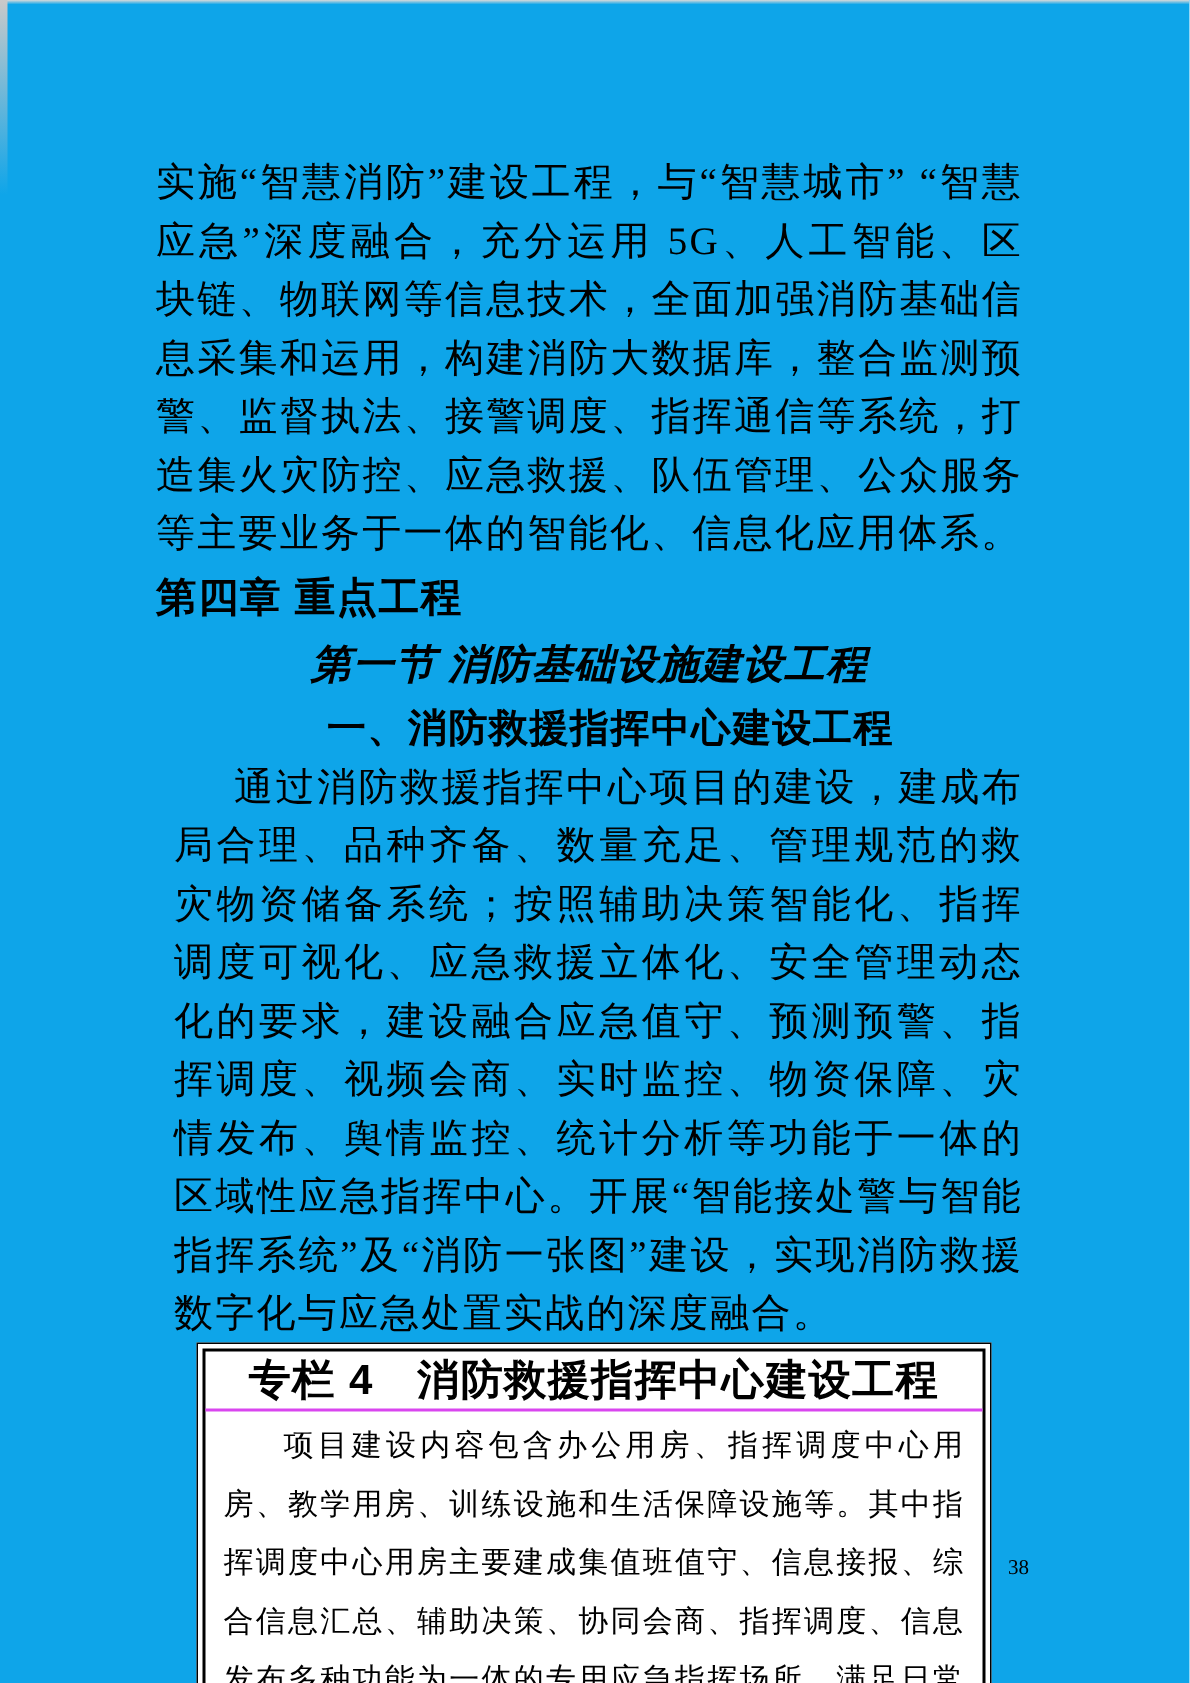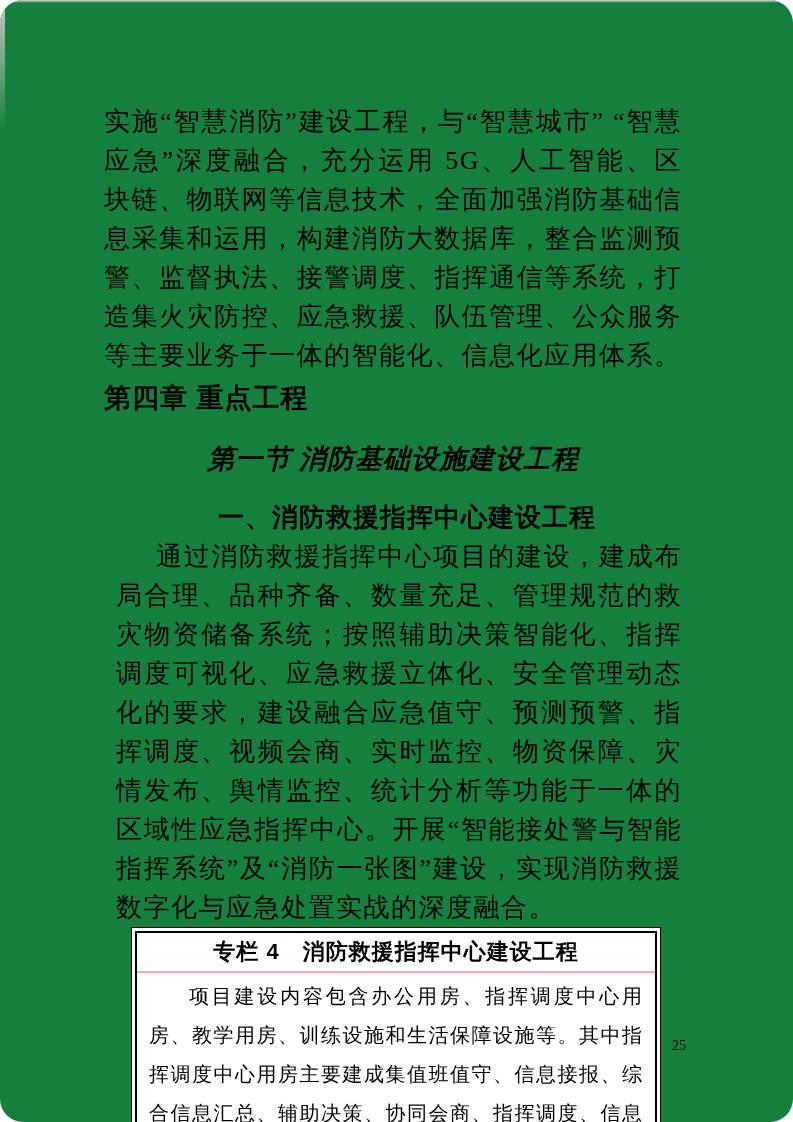--- a/index.html
+++ b/index.html
@@ -1,23 +1,22 @@
 <!DOCTYPE html>
 <html lang="zh"><head>
 <meta charset="utf-8">
 <style>
   html,body{margin:0;padding:0;background:#ffffff;}
   .page{
     position:relative;
     width:793px;height:1122px;
-    background:#15803d;
+    background:#0ea5e9;
     color:#000;
     font-family:"Liberation Serif","DejaVu Serif",serif;
     overflow:hidden;
-    border-radius:23px;
   }
   .edge-top{
     position:absolute;top:0;left:0;right:0;height:3px;
     background:linear-gradient(#dadada,rgba(255,255,255,0));
   }
   .edge-left{
     position:absolute;top:0;left:0;width:5px;height:130px;
     background:linear-gradient(#c9c9c9,rgba(255,255,255,0));
   }
   .content{
@@ -36,21 +35,21 @@
   .chapter-heading{
     margin:0;
     font-family:"Liberation Sans","DejaVu Sans",sans-serif;
     font-weight:bold;
     font-size:27px;
     line-height:46px;
     text-align:left;
     letter-spacing:1px;
   }
   .section-heading{
-    margin:16px;
+    margin:0;
     font-family:"Liberation Serif","DejaVu Serif",serif;
     font-style:italic;
     font-weight:bold;
     font-size:27px;
     line-height:44px;
     text-align:center;
     letter-spacing:1px;
   }
   .subsection-heading{
     margin:0;
@@ -69,24 +68,24 @@
     border:1px solid #000;
     padding:3px;
     background:#fff;
   }
   .column-box-inner{
     border:2px solid #000;
   }
   .box-title{
     font-family:"Liberation Sans","DejaVu Sans",sans-serif;
     font-weight:bold;
-    font-size:22px;
+    font-size:28px;
     line-height:38px;
     text-align:center;
-    border-bottom:2px solid #fca5a5;
+    border-bottom:2px solid #d946ef;
     letter-spacing:1px;
   }
   .box-body{
     font-family:"Liberation Sans","DejaVu Sans",sans-serif;
     font-size:20px;
     line-height:39px;
     letter-spacing:1px;
     text-align:justify;
     text-justify:inter-ideograph;
     text-indent:40px;
@@ -122,15 +121,15 @@
 
     <div class="column-box">
       <div class="column-box-inner">
         <div class="box-title">专栏 4　消防救援指挥中心建设工程</div>
         <div class="box-body">项目建设内容包含办公用房、指挥调度中心用房、教学用房、训练设施和生活保障设施等。其中指挥调度中心用房主要建成集值班值守、信息接报、综合信息汇总、辅助决策、协同会商、指挥调度、信息发布多种功能为一体的专用应急指挥场所，满足日常应急管理和突发事件应急处置需要。主要包括应</div>
       </div>
     </div>
 
   </div>
 
-  <div class="page-number">25</div>
+  <div class="page-number">38</div>
 
 </div>
 
 </body></html>

